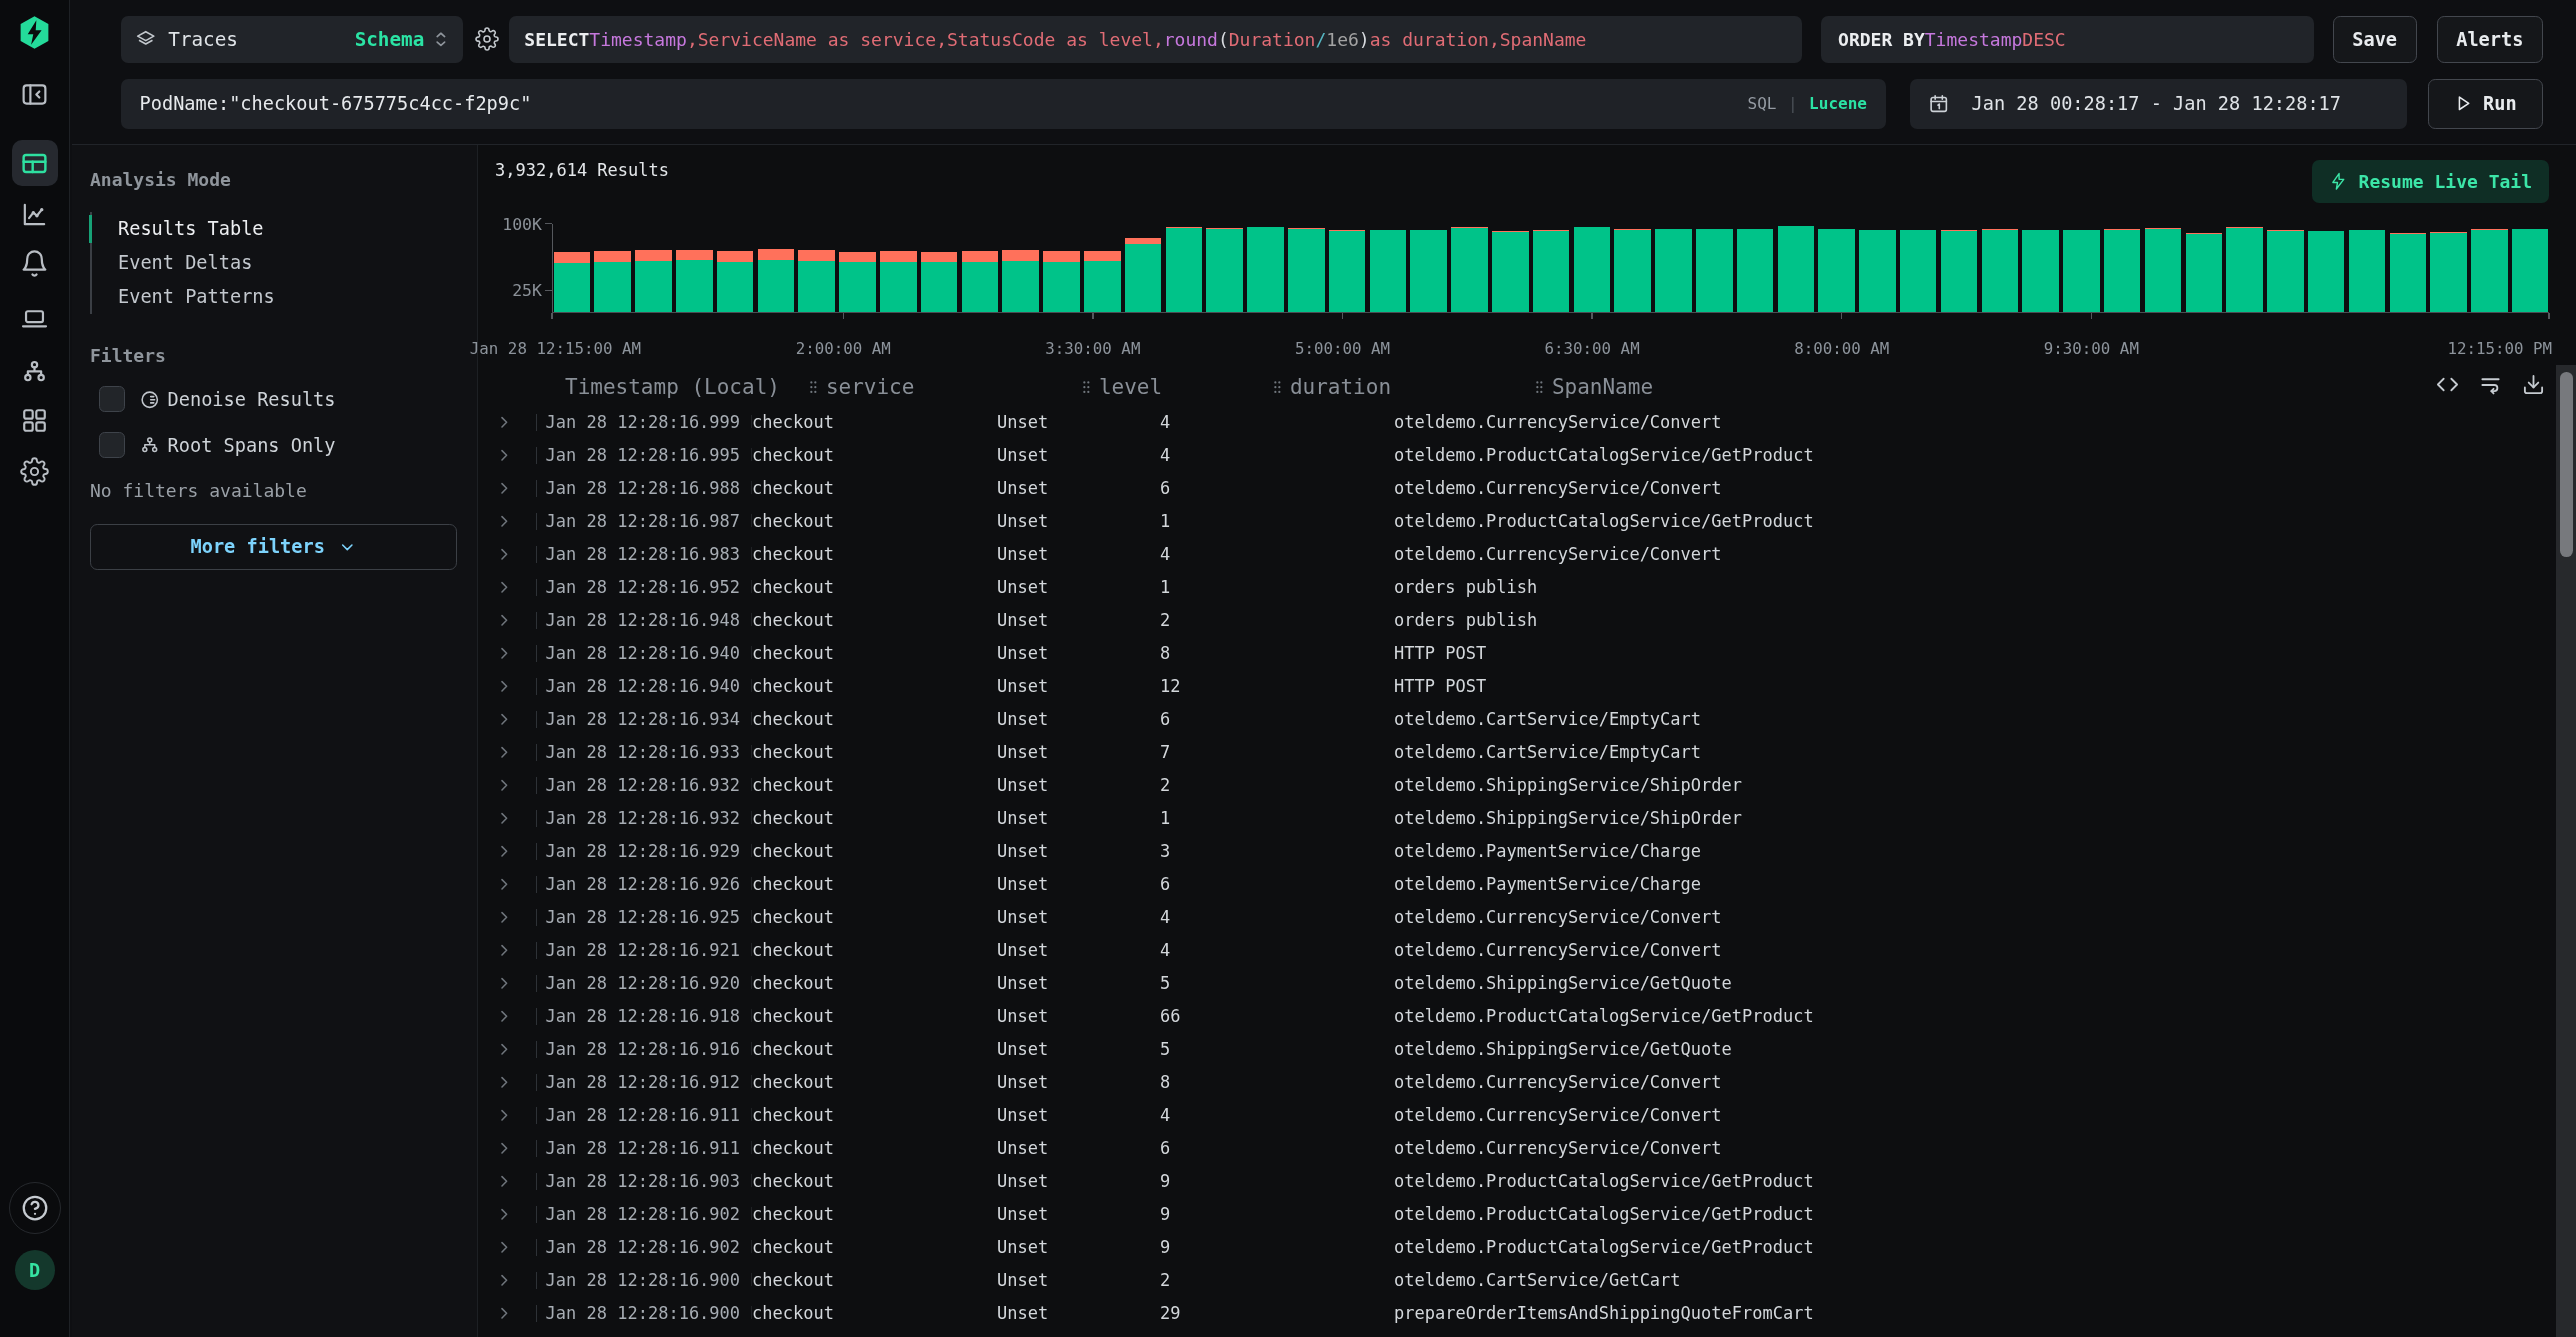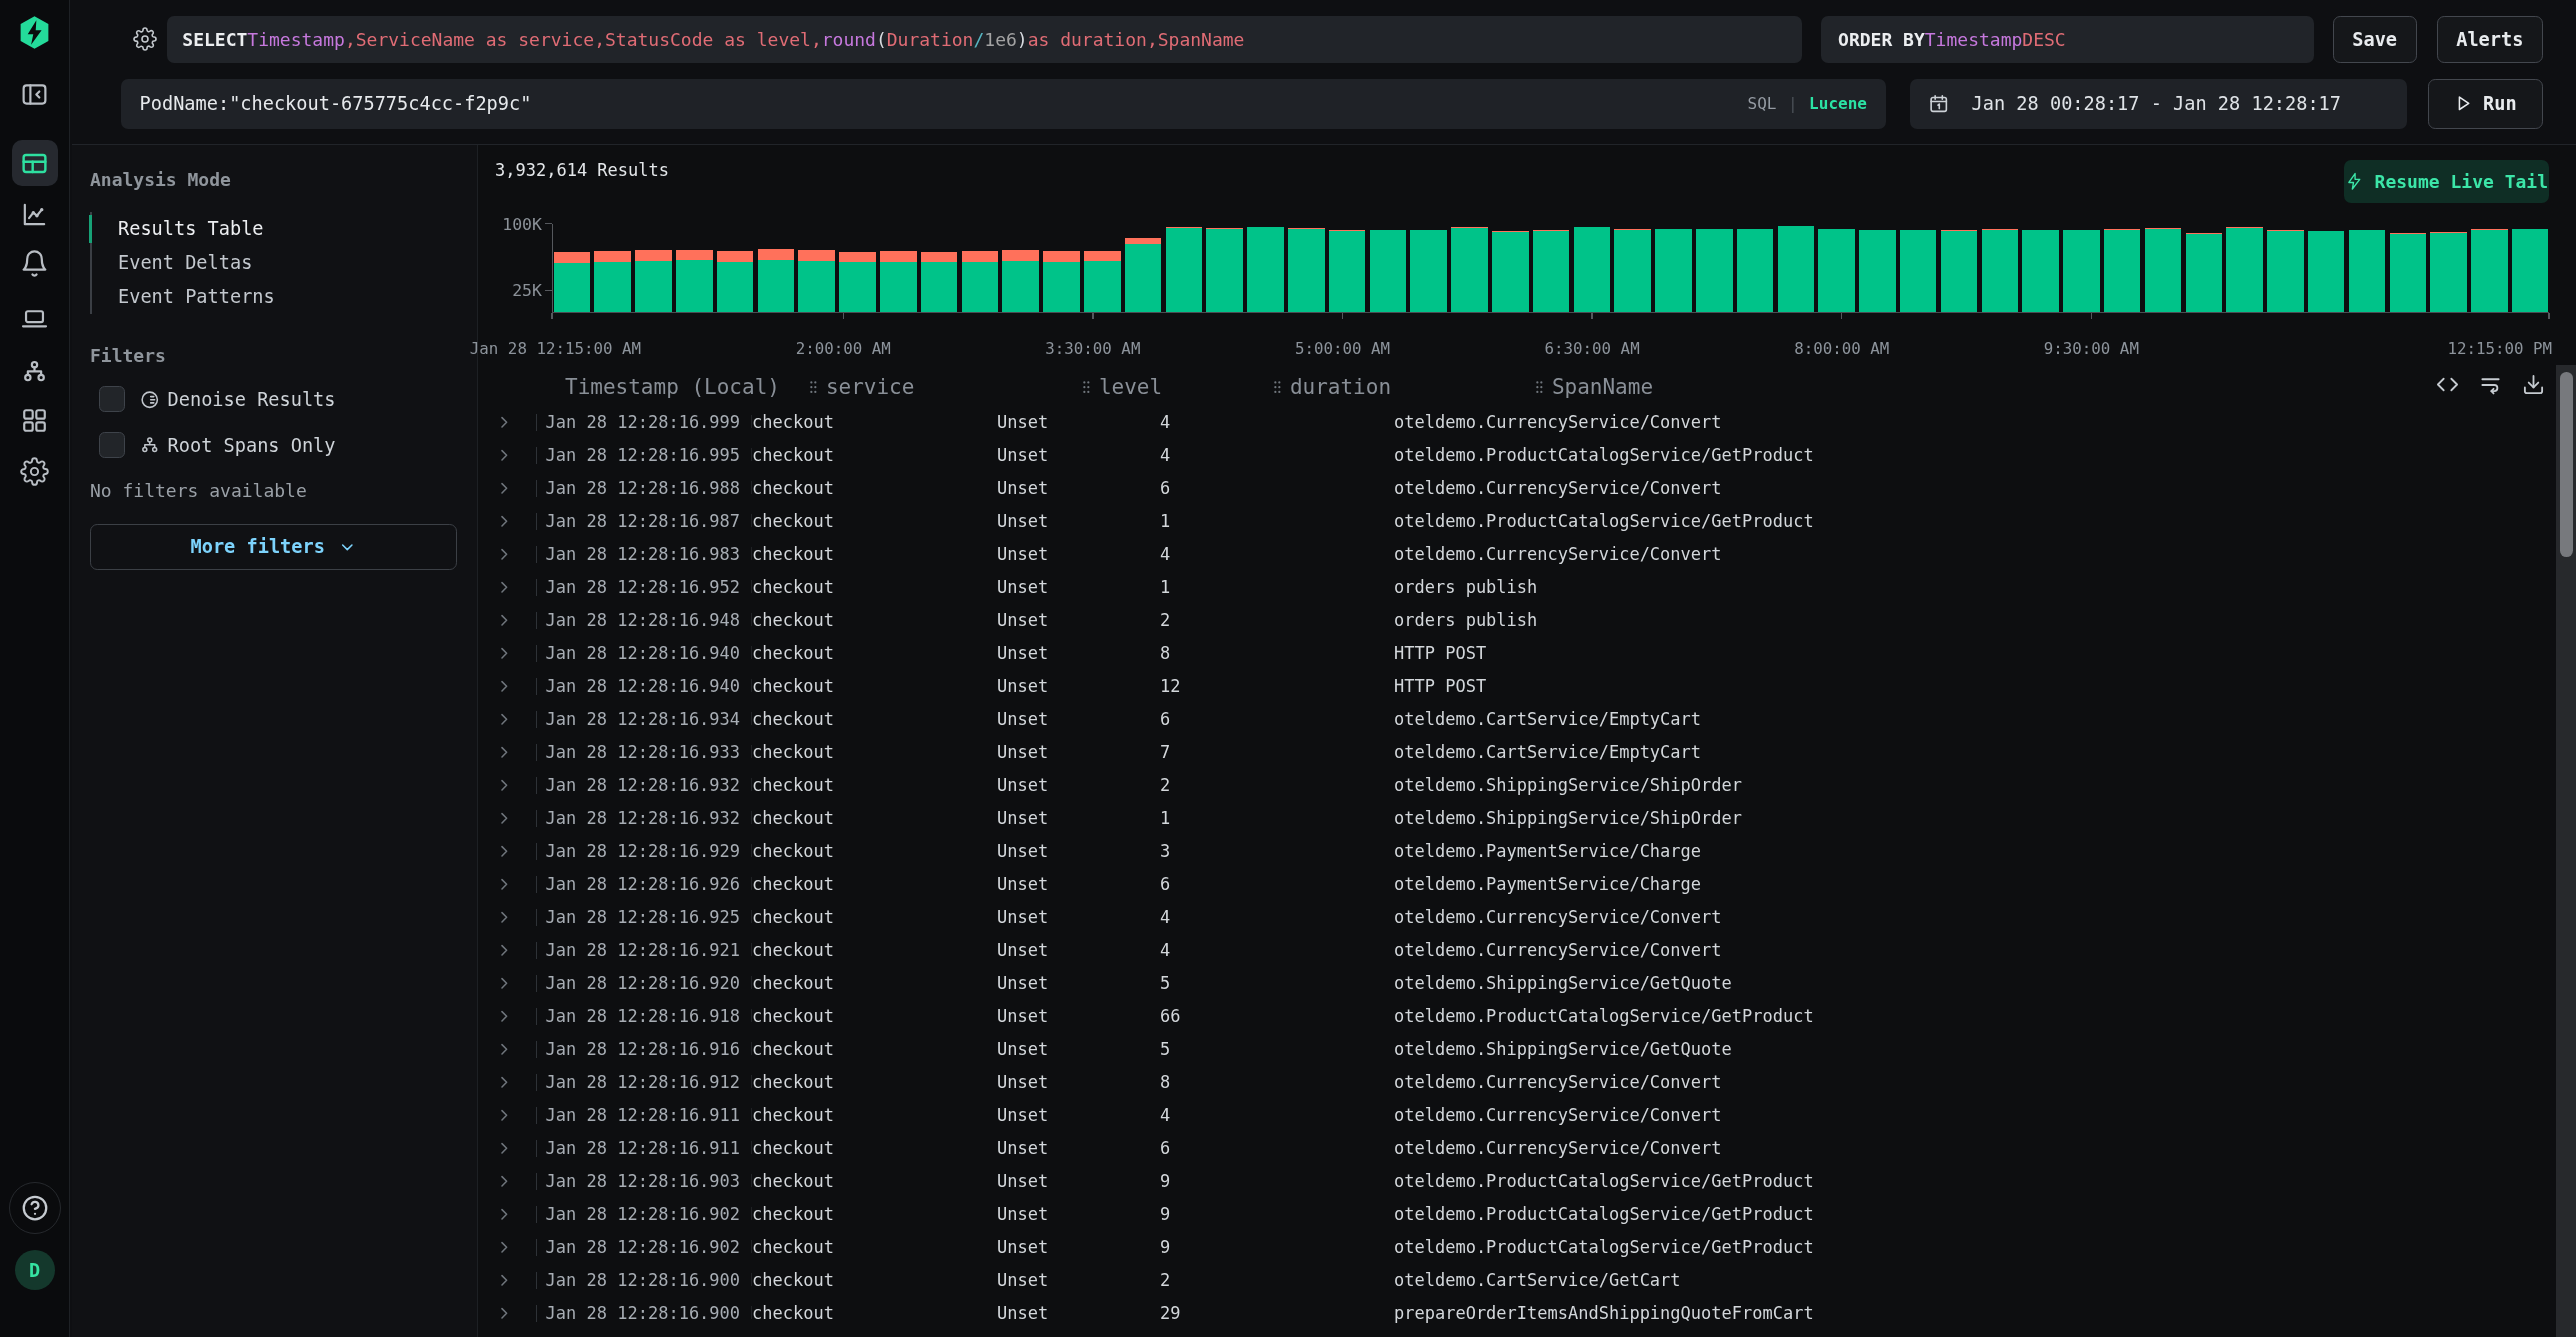--- a/index.html
+++ b/index.html
@@ -88,21 +88,21 @@
   .filter-row .f-label { margin-left: 7.2px; color: #ced3d8; font-size: 18.6px; }
   .empty-filters { margin-top: 21.5px; color: #9aa0a7; font-size: 18px; }
   .more-filters { margin-top: 23px; width: 100%; height: 46px; border: 1.4px solid #3c4046; border-radius: 7.2px;
     background: none; color: #7dd3fc; font-weight: bold; font-size: 18.6px; font-family: inherit;
     display: flex; align-items: center; justify-content: center; gap: 13px; cursor: pointer; }
 
   .main { flex: 1; min-width: 0; padding: 14.3px 27px 0 17px; background: #0d0e10; position: relative; }
   .results-row { height: 44px; display: flex; align-items: flex-start; justify-content: space-between; }
   .results-count { color: #e4e7ea; font-size: 17px; }
   .live-tail { height: 43px; border: none; border-radius: 7.2px; background: #0f2e25; color: #3ce6a8;
-    font-family: inherit; font-weight: bold; font-size: 18px; padding: 0 1px;
+    font-family: inherit; font-weight: bold; font-size: 18px; padding: 0 17px;
     display: flex; align-items: center; gap: 11.5px; cursor: pointer; }
 
   
   .chart { margin-top: 20px; }
   .chart-row { display: flex; height: 89px; }
   .y-axis { width: 57px; position: relative; flex: none; }
   .y-label { position: absolute; right: 10px; transform: translateY(-50%); color: #8b9198; font-size: 16.5px; }
   .y-tick { position: absolute; right: 0; width: 7.2px; height: 1.4px; background: #55585d; }
   .plot { flex: 1; border-left: 1.4px solid #55585d; border-bottom: 1.4px solid #4a4d52;
     display: flex; align-items: flex-end; gap: 4.3px; padding: 0 0.7px; }
@@ -211,20 +211,34 @@
     </div>
     <div class="avatar">
         <span>D</span>
       </div>
   </nav>
 
   <div class="shell">
 
     <header class="topbar">
       <div class="tb-row">
+        <div class="box source-select">
+          <svg width="21.5" height="21.5" viewBox="0 0 24 24" fill="none" stroke="#c3c8cd" stroke-width="1.8" stroke-linejoin="round">
+            <path d="M12 3l9 5-9 5-9-5 9-5z"></path>
+              <path d="M4.5 12.5L12 16.7l7.5-4.2"></path>
+          </svg>
+          <span class="lbl">Traces</span>
+          <span class="schema">Schema</span>
+          <span class="chevs">
+            <svg width="15.8" height="18.6" viewBox="0 0 16 20" fill="none" stroke="currentColor" stroke-width="1.8" stroke-linecap="round" stroke-linejoin="round">
+              <polyline points="4,7 8,3.5 12,7"></polyline>
+                <polyline points="4,13 8,16.5 12,13"></polyline>
+            </svg>
+          </span>
+        </div>
         <button class="icon-gear-btn">
           <svg width="24" height="24" viewBox="0 0 24 24" fill="none" stroke="currentColor" stroke-width="1.6" stroke-linecap="round" stroke-linejoin="round">
             <circle cx="12" cy="12" r="3"></circle>
             <path d="M19.4 15a1.65 1.65 0 0 0 .33 1.82l.06.06a2 2 0 0 1 0 2.83 2 2 0 0 1-2.83 0l-.06-.06a1.65 1.65 0 0 0-1.82-.33 1.65 1.65 0 0 0-1 1.51V21a2 2 0 0 1-2 2 2 2 0 0 1-2-2v-.09A1.65 1.65 0 0 0 9 19.4a1.65 1.65 0 0 0-1.82.33l-.06.06a2 2 0 0 1-2.83 0 2 2 0 0 1 0-2.83l.06-.06a1.65 1.65 0 0 0 .33-1.82 1.65 1.65 0 0 0-1.51-1H3a2 2 0 0 1-2-2 2 2 0 0 1 2-2h.09A1.65 1.65 0 0 0 4.6 9a1.65 1.65 0 0 0-.33-1.82l-.06-.06a2 2 0 0 1 0-2.83 2 2 0 0 1 2.83 0l.06.06a1.65 1.65 0 0 0 1.82.33H9a1.65 1.65 0 0 0 1-1.51V3a2 2 0 0 1 2-2 2 2 0 0 1 2 2v.09a1.65 1.65 0 0 0 1 1.51 1.65 1.65 0 0 0 1.82-.33l.06-.06a2 2 0 0 1 2.83 0 2 2 0 0 1 0 2.83l-.06.06a1.65 1.65 0 0 0-.33 1.82V9a1.65 1.65 0 0 0 1.51 1H21a2 2 0 0 1 2 2 2 2 0 0 1-2 2h-.09a1.65 1.65 0 0 0-1.51 1z"></path>
           </svg>
         </button>
         <div class="box sql-box" id="sql-query">
             <span class="tok-keyword">SELECT </span>
             <span class="tok-field">Timestamp</span>
             <span class="tok-ident">, </span>

